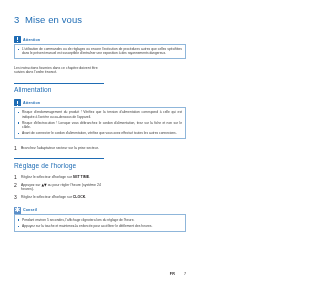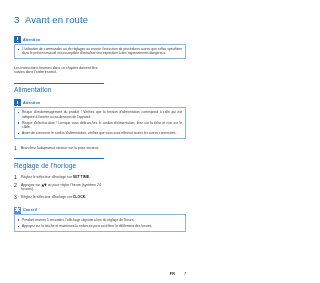--- a/index.html
+++ b/index.html
@@ -215,21 +215,21 @@
   .footer .lang { font-weight: 700; letter-spacing: 0.2px; }
   .footer .pageno { font-weight: 400; }
 </style>
 </head>
 <body>
 
 <div class="page">
 
   <h1 class="chapter">
     <span class="chapter-num">3</span>
-    <span class="chapter-title">Avant en route</span>
+    <span class="chapter-title">Mise en vous</span>
   </h1>
 
   <div class="notebox">
     <div class="note-head">
       <span class="note-icon"></span>
       <span class="note-label">Attention</span>
     </div>
     <div class="note-body">
       <ul class="bullets">
         <li>L'utilisation de commandes ou de réglages ou encore l'exécution de procédures autres que celles spécifiées dans le présent manuel est susceptible d'entraîner une exposition à des rayonnements dangereux.</li>

